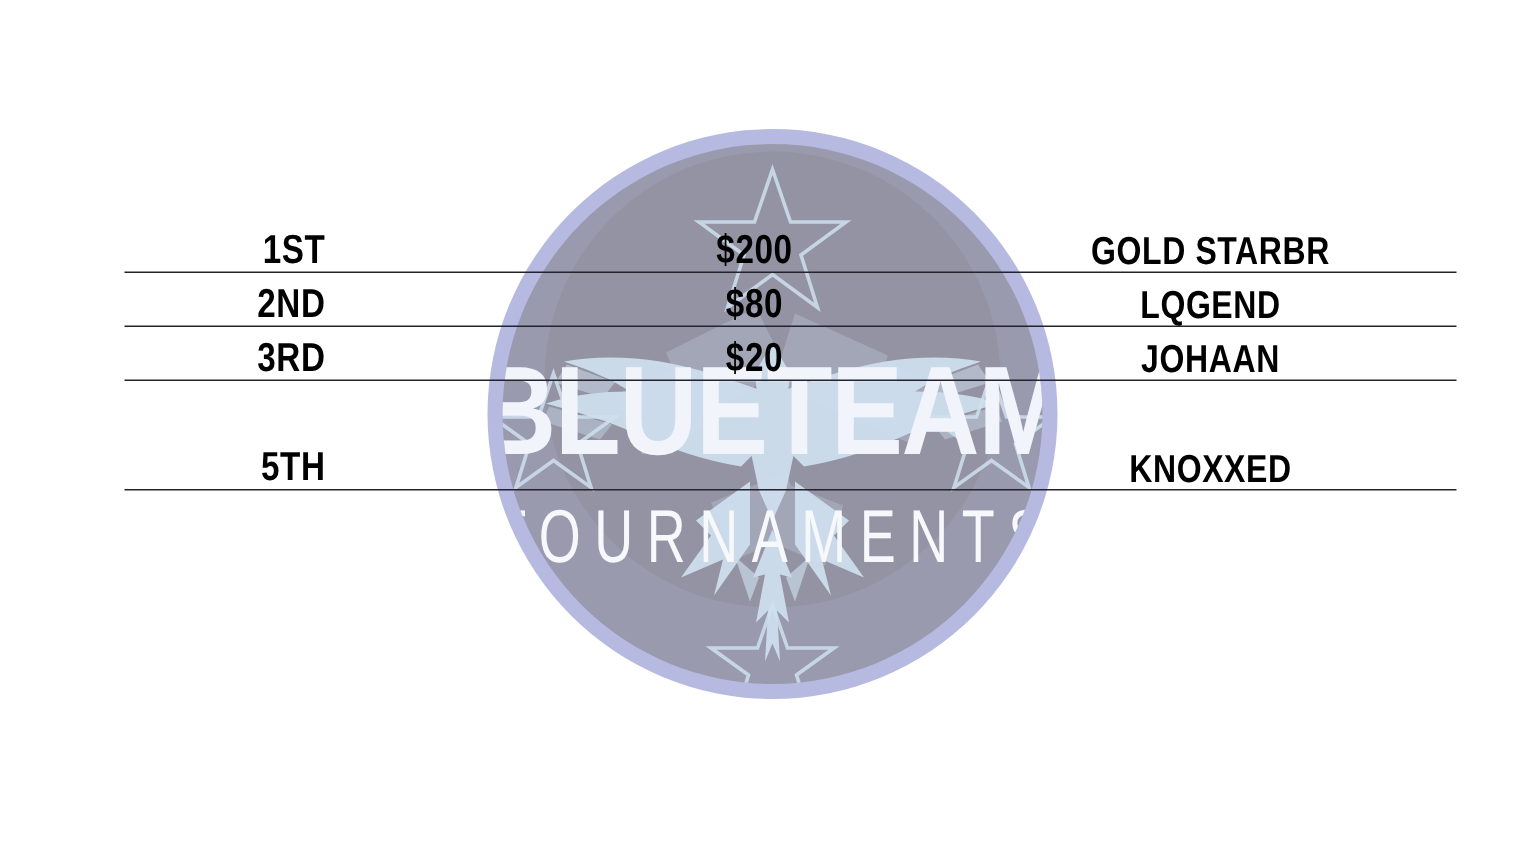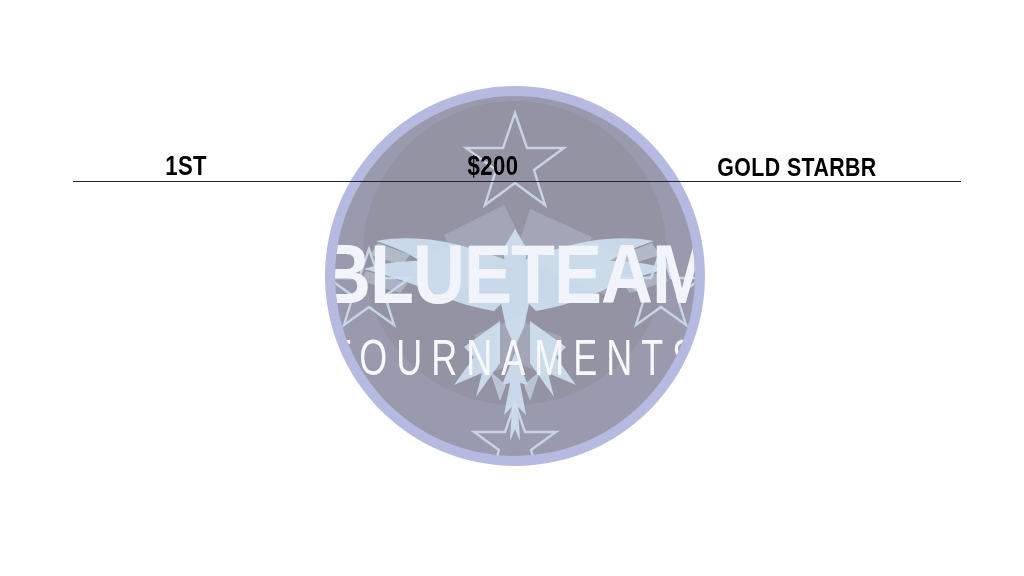--- a/index.html
+++ b/index.html
@@ -22,21 +22,21 @@
     top: 85px;
     width: 382px;
     height: 382px;
     z-index: 1;
   }
   #logo-watermark svg { display: block; }
 
   
   #leaderboard {
     position: absolute;
-    left: 5px;
+    left: 15px;
     top: 0;
     width: 932px;
     height: 576px;
     z-index: 2;
   }
   .lb-row {
     position: absolute;
     left: 68px;
     width: 888px;
     height: 36.4px;
@@ -174,18 +174,36 @@
 
 <div id="leaderboard">
 
   <div class="lb-row" style="top:146px">
     <span class="cell cell-place">1ST</span>
     <span class="cell cell-prize">$200</span>
     <span class="cell cell-name">GOLD STARBR</span>
     <span class="lb-rule"></span>
   </div>
 
-
-
-
+  <div class="lb-row" style="top:182px">
+    <span class="cell cell-place">2ND</span>
+    <span class="cell cell-prize">$80</span>
+    <span class="cell cell-name">LQGEND</span>
+    <span class="lb-rule"></span>
+  </div>
+
+  <div class="lb-row" style="top:218px">
+    <span class="cell cell-place">3RD</span>
+    <span class="cell cell-prize">$20</span>
+    <span class="cell cell-name">JOHAAN</span>
+    <span class="lb-rule"></span>
+  </div>
+
+
+  <div class="lb-row" style="top:291px">
+    <span class="cell cell-place">5TH</span>
+    <span class="cell cell-prize"></span>
+    <span class="cell cell-name">KNOXXED</span>
+    <span class="lb-rule"></span>
+  </div>
 
 
 </div>
 
 </body></html>

